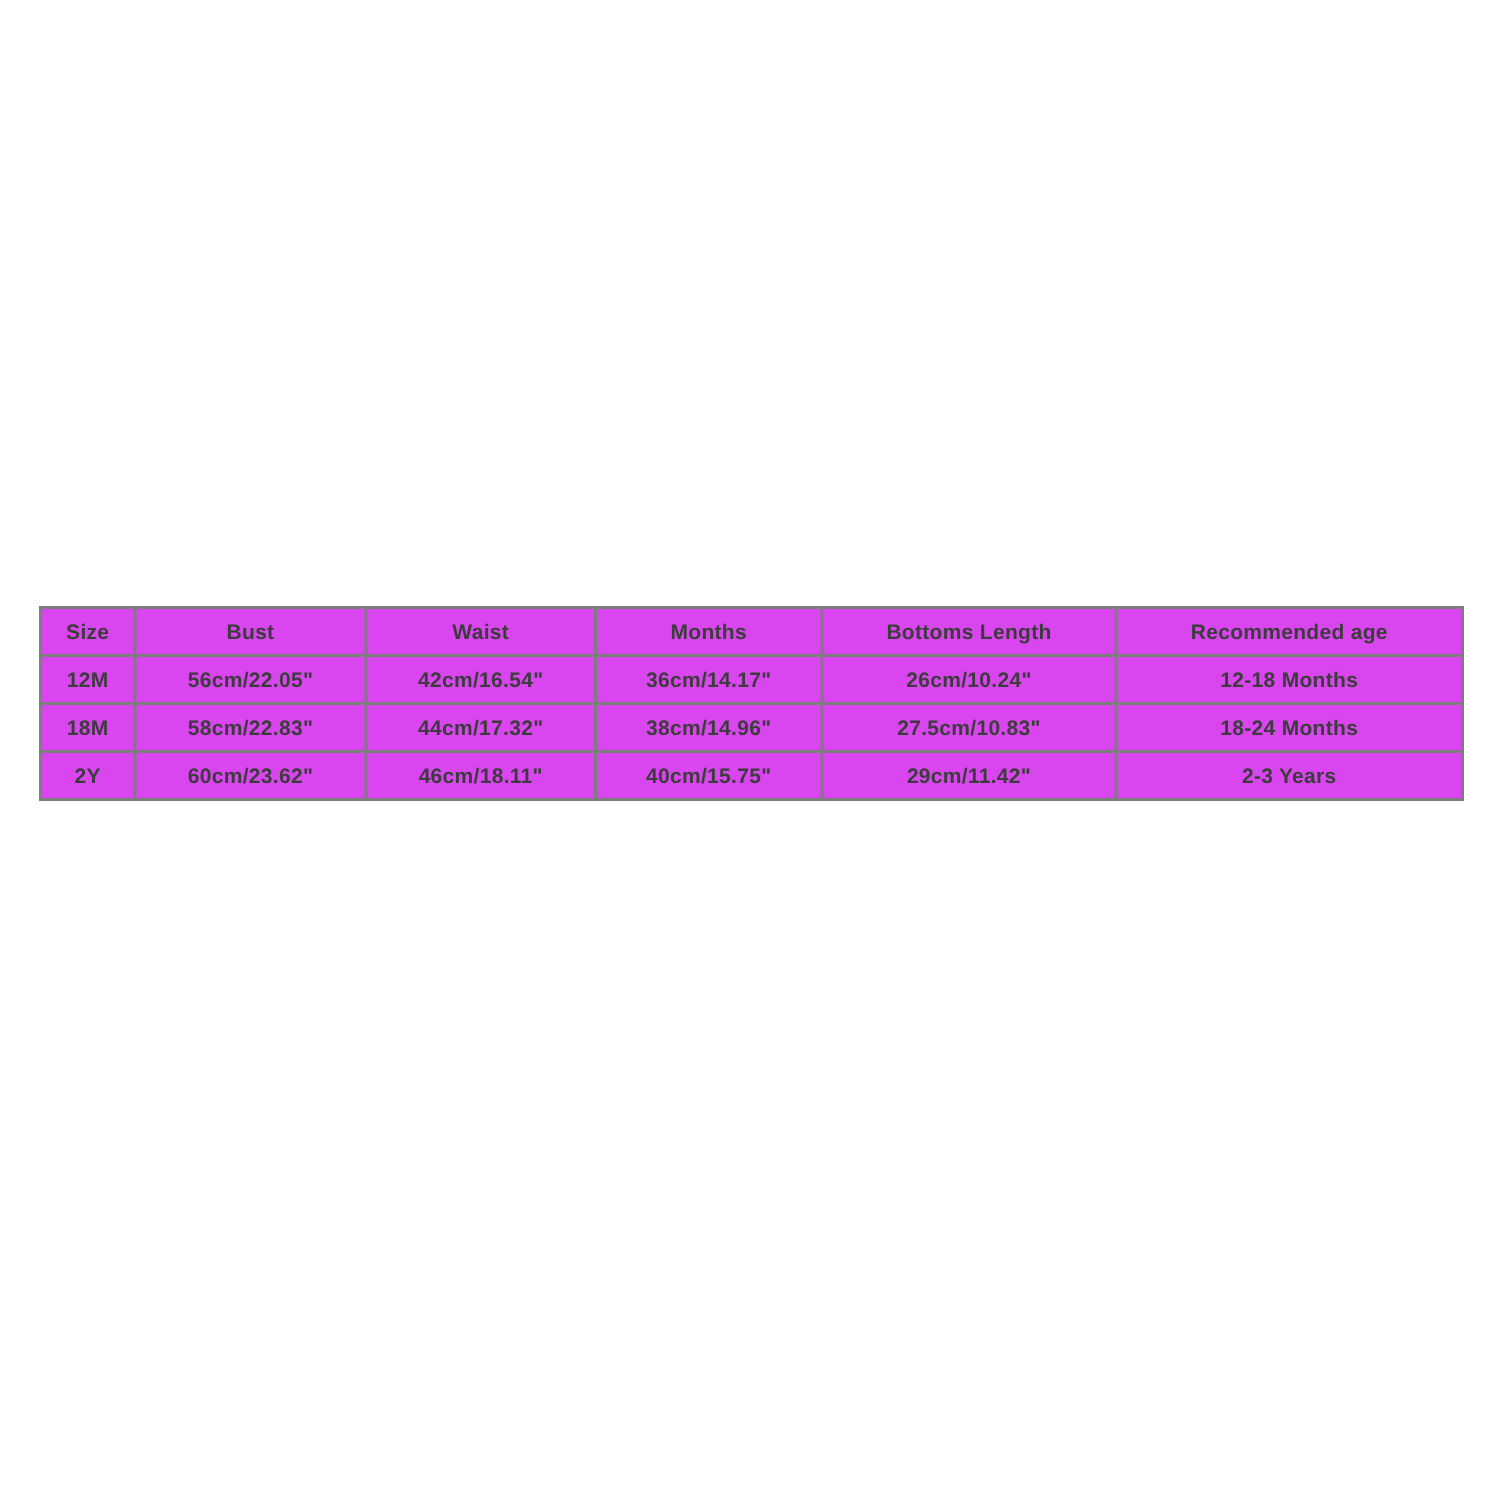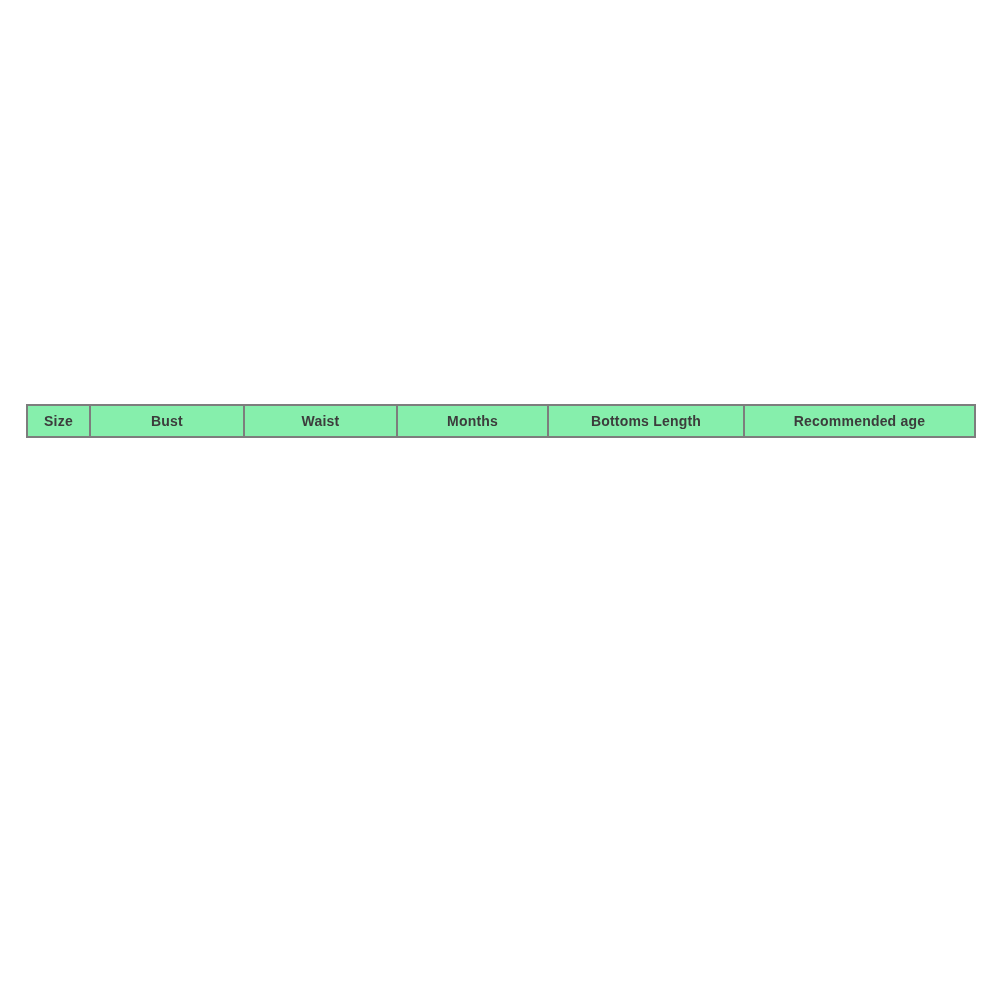--- a/index.html
+++ b/index.html
@@ -17,21 +17,21 @@
     background: #ffffff;
     overflow: hidden;
   }
   table.size-chart {
     position: absolute;
     left: 26px;
     top: 404px;
     width: 948px;
     border-collapse: collapse;
     table-layout: fixed;
-    background: #86efac;
+    background: #d946ef;
   }
   table.size-chart th,
   table.size-chart td {
     border: 2px solid #7d7d7d;
     height: 30px;
     padding: 0 4px;
     text-align: center;
     vertical-align: middle;
     font-size: 14px;
     font-weight: bold;
@@ -58,15 +58,39 @@
       <tr>
         <th>Size</th>
         <th>Bust</th>
         <th>Waist</th>
         <th>Months</th>
         <th>Bottoms Length</th>
         <th>Recommended age</th>
       </tr>
     </thead>
     <tbody>
+      <tr>
+        <td>12M</td>
+        <td>56cm/22.05"</td>
+        <td>42cm/16.54"</td>
+        <td>36cm/14.17"</td>
+        <td>26cm/10.24"</td>
+        <td>12-18 Months</td>
+      </tr>
+      <tr>
+        <td>18M</td>
+        <td>58cm/22.83"</td>
+        <td>44cm/17.32"</td>
+        <td>38cm/14.96"</td>
+        <td>27.5cm/10.83"</td>
+        <td>18-24 Months</td>
+      </tr>
+      <tr>
+        <td>2Y</td>
+        <td>60cm/23.62"</td>
+        <td>46cm/18.11"</td>
+        <td>40cm/15.75"</td>
+        <td>29cm/11.42"</td>
+        <td>2-3 Years</td>
+      </tr>
     </tbody>
   </table>
 </div>
 
 </body></html>

